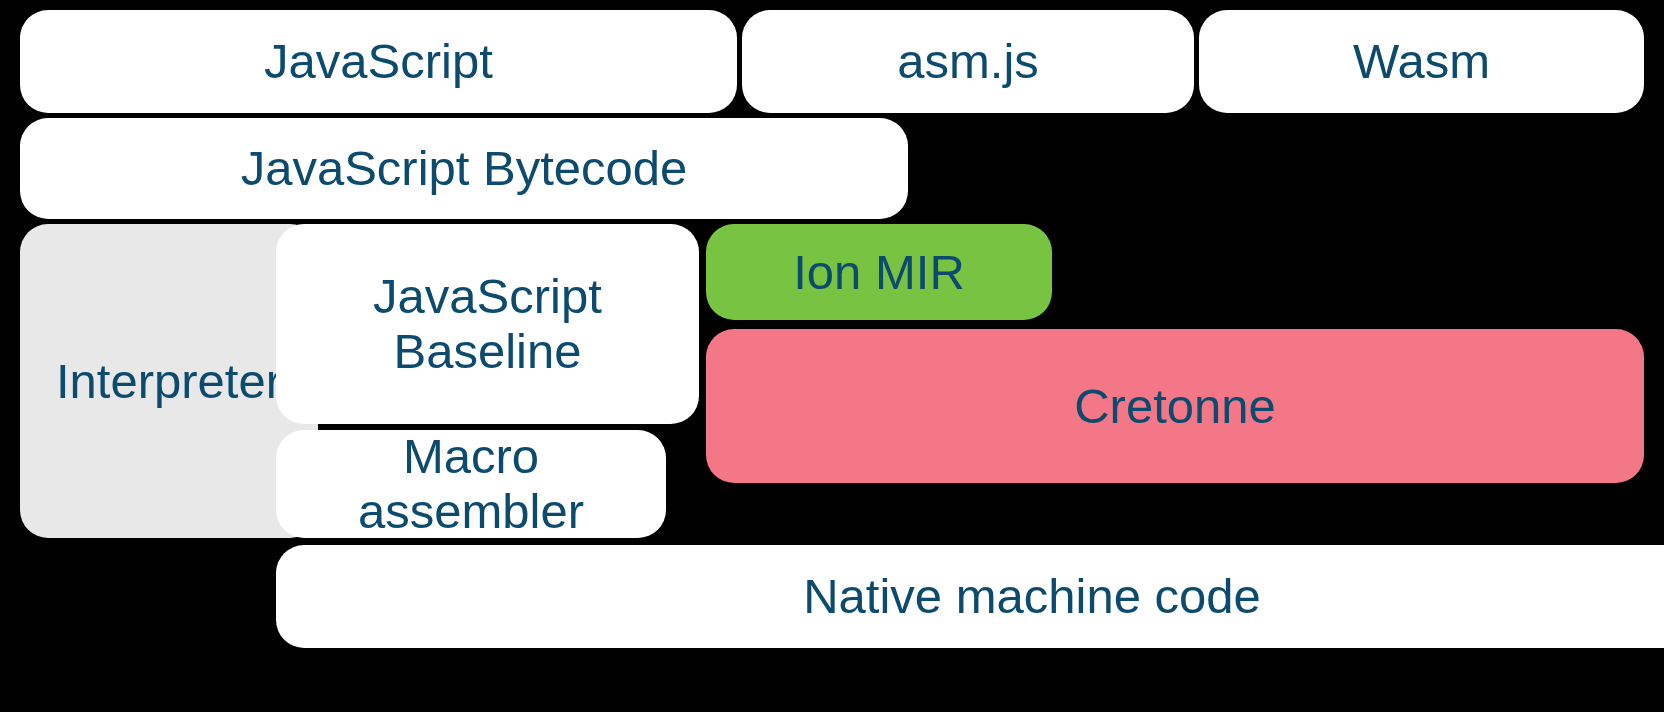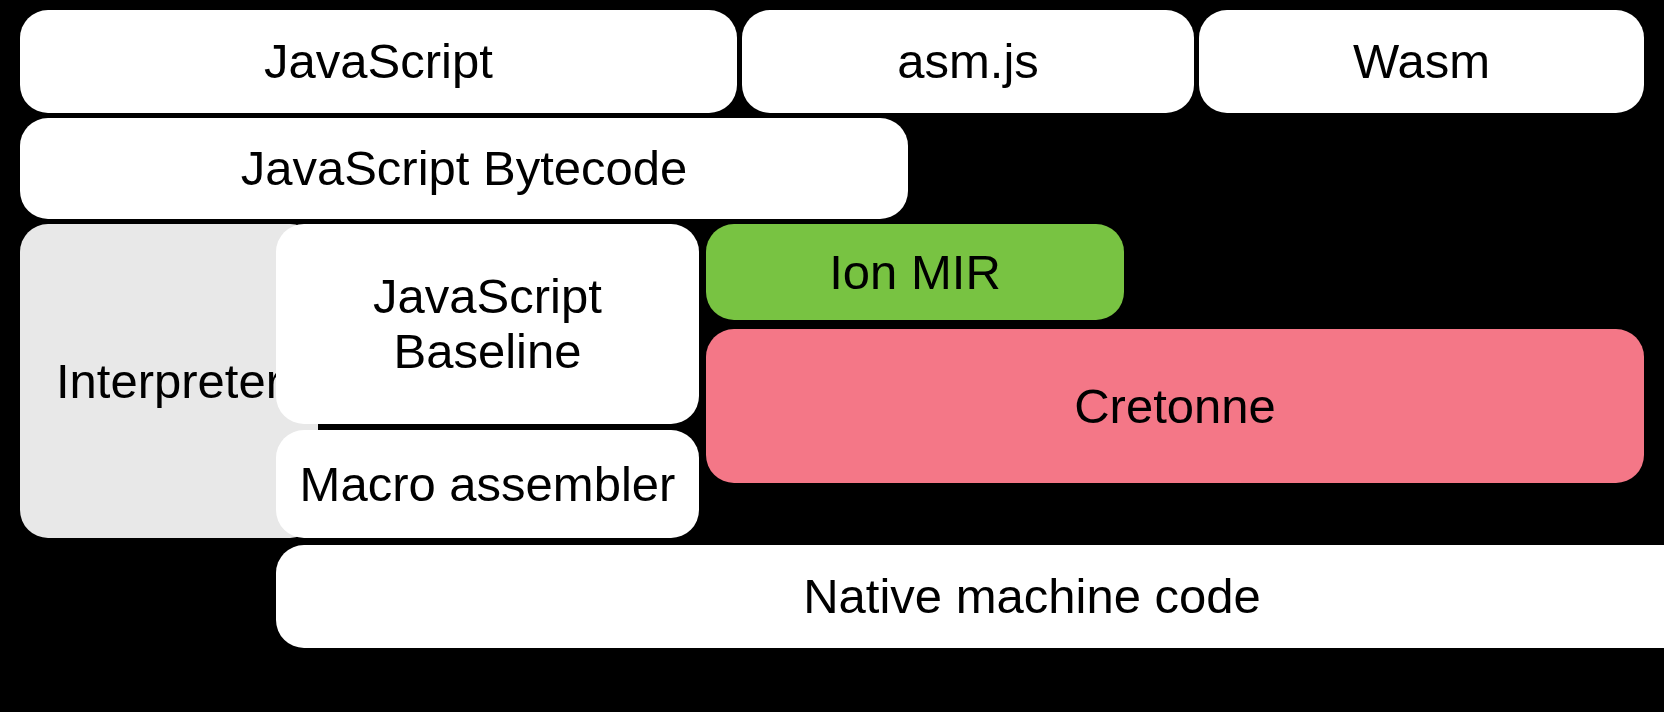--- a/index.html
+++ b/index.html
@@ -17,21 +17,21 @@
     background: #000000;
     overflow: hidden;
   }
   .node {
     position: absolute;
     box-sizing: border-box;
     display: flex;
     align-items: center;
     justify-content: center;
     text-align: center;
-    color: #000000;
+    color: #0c4a6e;
     background: #FFFFFF;
     border-radius: 28px;
     font-size: 49px;
     line-height: 1.12;
     font-weight: 400;
     letter-spacing: 0px;
     white-space: pre-line;
     padding: 0 8px;
   }
   .node.fill-grey  { background: #E8E8E8; }
@@ -44,22 +44,22 @@
   #n-asmjs           { left: 742px;  top: 10px;  width: 452px;  height: 103px; }
   #n-wasm            { left: 1199px; top: 10px;  width: 445px;  height: 103px; }
 
   
   #n-js-bytecode     { left: 20px;   top: 118px; width: 888px;  height: 101px; }
   #n-baldrmonkey     { left: 921px;  top: 118px; width: 473px;  height: 101px; }
 
   
   #n-interpreter     { left: 20px;   top: 224px; width: 298px;  height: 314px; }
   #n-js-baseline     { left: 276px;  top: 224px; width: 423px;  height: 200px; }
-  #n-macro-assembler { left: 276px;  top: 430px; width: 423px;  height: 108px; }
-  #n-ion-mir         { left: 706px;  top: 224px; width: 418px;  height: 96px; }
+  #n-macro-assembler { left: 276px;  top: 430px; width: 390px;  height: 108px; }
+  #n-ion-mir         { left: 706px;  top: 224px; width: 346px;  height: 96px; }
   #n-cretonne        { left: 706px;  top: 329px; width: 938px;  height: 154px; }
 
   
   #n-native-code     { left: 276px;  top: 545px; width: 1512px; height: 103px; }
 </style>
 </head>
 <body>
 
 <div id="stack-diagram">
 

